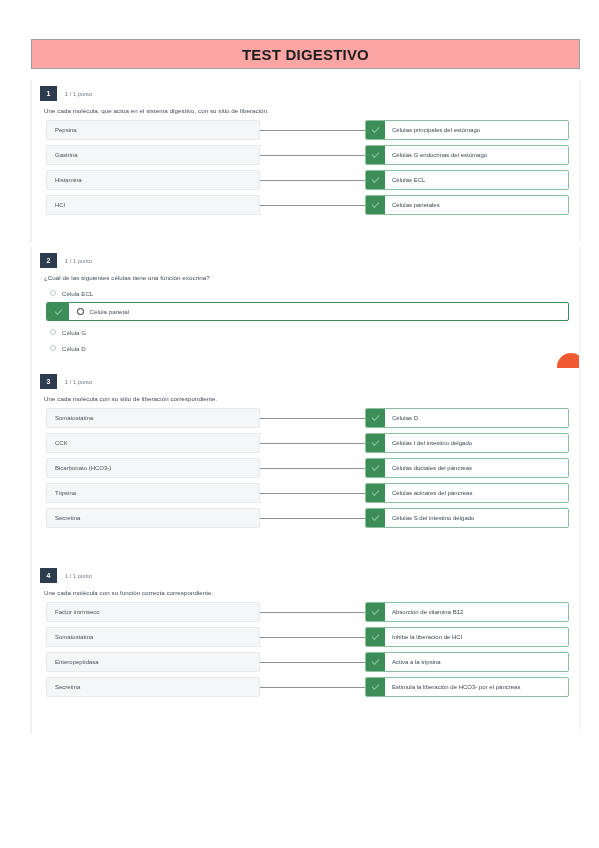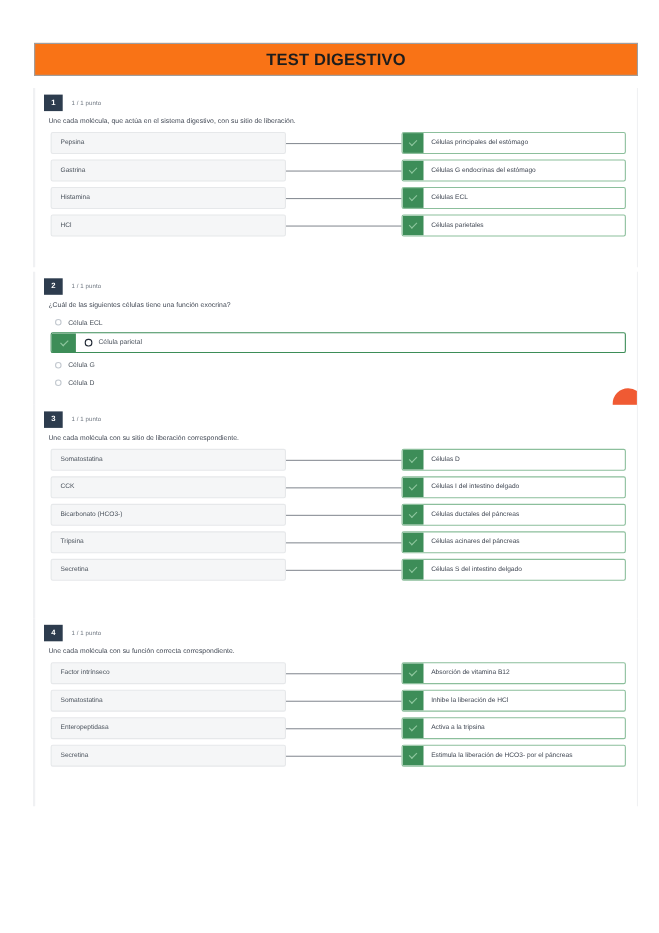--- a/index.html
+++ b/index.html
@@ -14,21 +14,21 @@
   }
 
   .page { position: relative; width: 599px; height: 848px; }
 
   
   .title-banner {
     position: absolute;
     left: 31px; top: 39px;
     width: 549px; height: 30px;
     border: 1px solid #9aa0a6;
-    background: #f97316;
+    background: #fca5a5;
     display: flex;
     align-items: center;
     justify-content: center;
   }
   .title-text {
     font-size: 15px;
     font-weight: bold;
     letter-spacing: 0.2px;
     color: #1d1d1d;
   }

